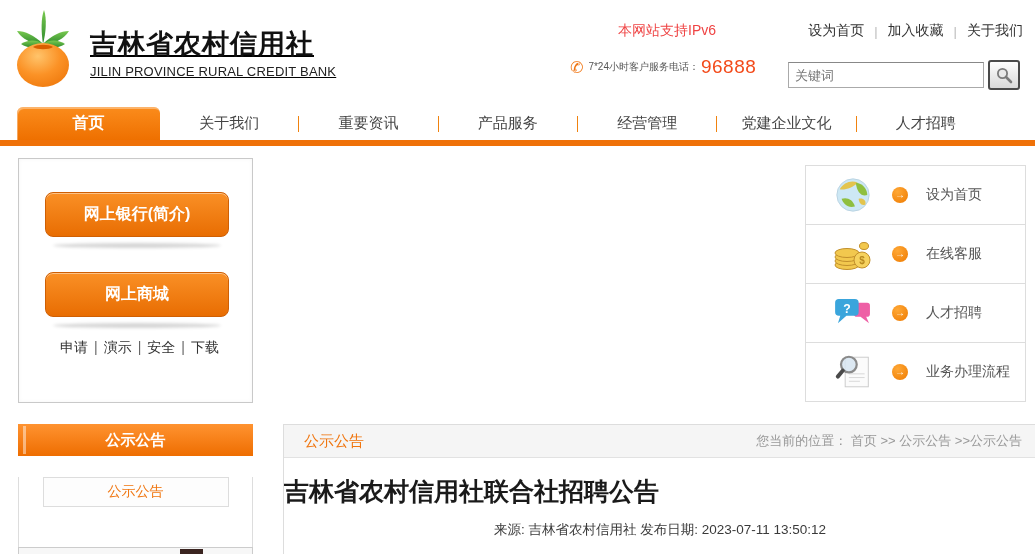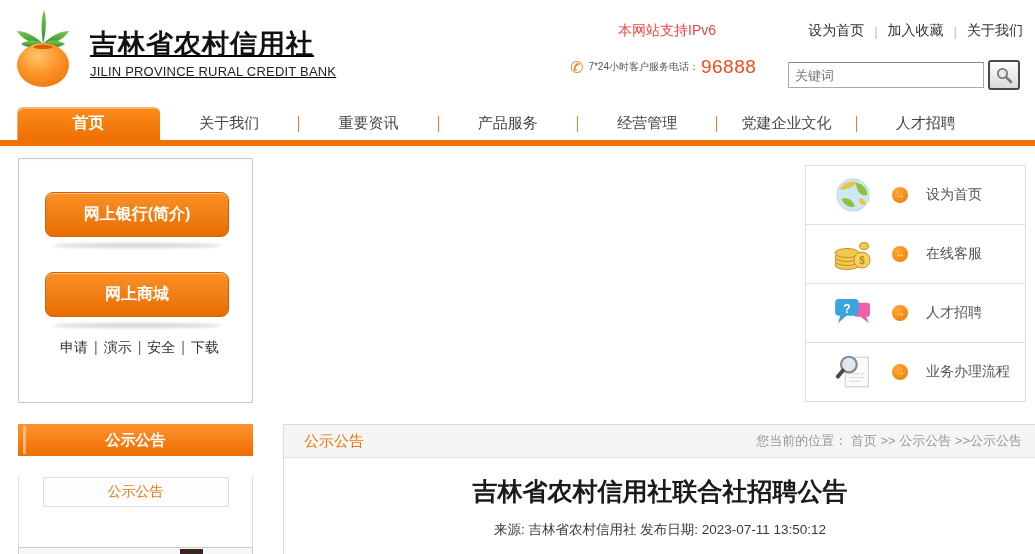--- a/index.html
+++ b/index.html
@@ -95,21 +95,21 @@
   .partial-panel{left:18px;top:547px;width:233px;height:7px;border:1px solid #ccc;border-bottom:none;
     background:#f7f7f7;}
   .partial-thumb{position:absolute;left:161px;top:1px;width:23px;height:6px;background:#3a2420;}
 
   
   .main{left:283px;top:424px;width:752px;height:130px;border:1px solid #ddd;border-right:none;background:#fff;}
   .main-header{height:32px;background:#f5f5f5;border-bottom:1px solid #e2e2e2;
     display:flex;align-items:center;justify-content:space-between;padding:0 14px 0 20px;}
   .section-title{font-size:15px;color:#f0750e;}
   .breadcrumb{font-size:13px;color:#999;}
-  .article-title{margin-top:17px;text-align:center;
+  .article-title{margin-top:17px;text-align:left;
     font-family:"Liberation Serif","DejaVu Serif",serif;font-size:25px;font-weight:bold;color:#1a1a1a;}
   .article-meta{margin-top:13px;text-align:center;font-size:13.5px;color:#3a3a3a;}
 </style>
 </head>
 <body>
 
 <div class="abs logo-wrap">
   <svg width="54" height="80" viewBox="0 0 54 80">
     <defs>
       <linearGradient id="lg" x1="0" y1="0" x2="0" y2="1">

